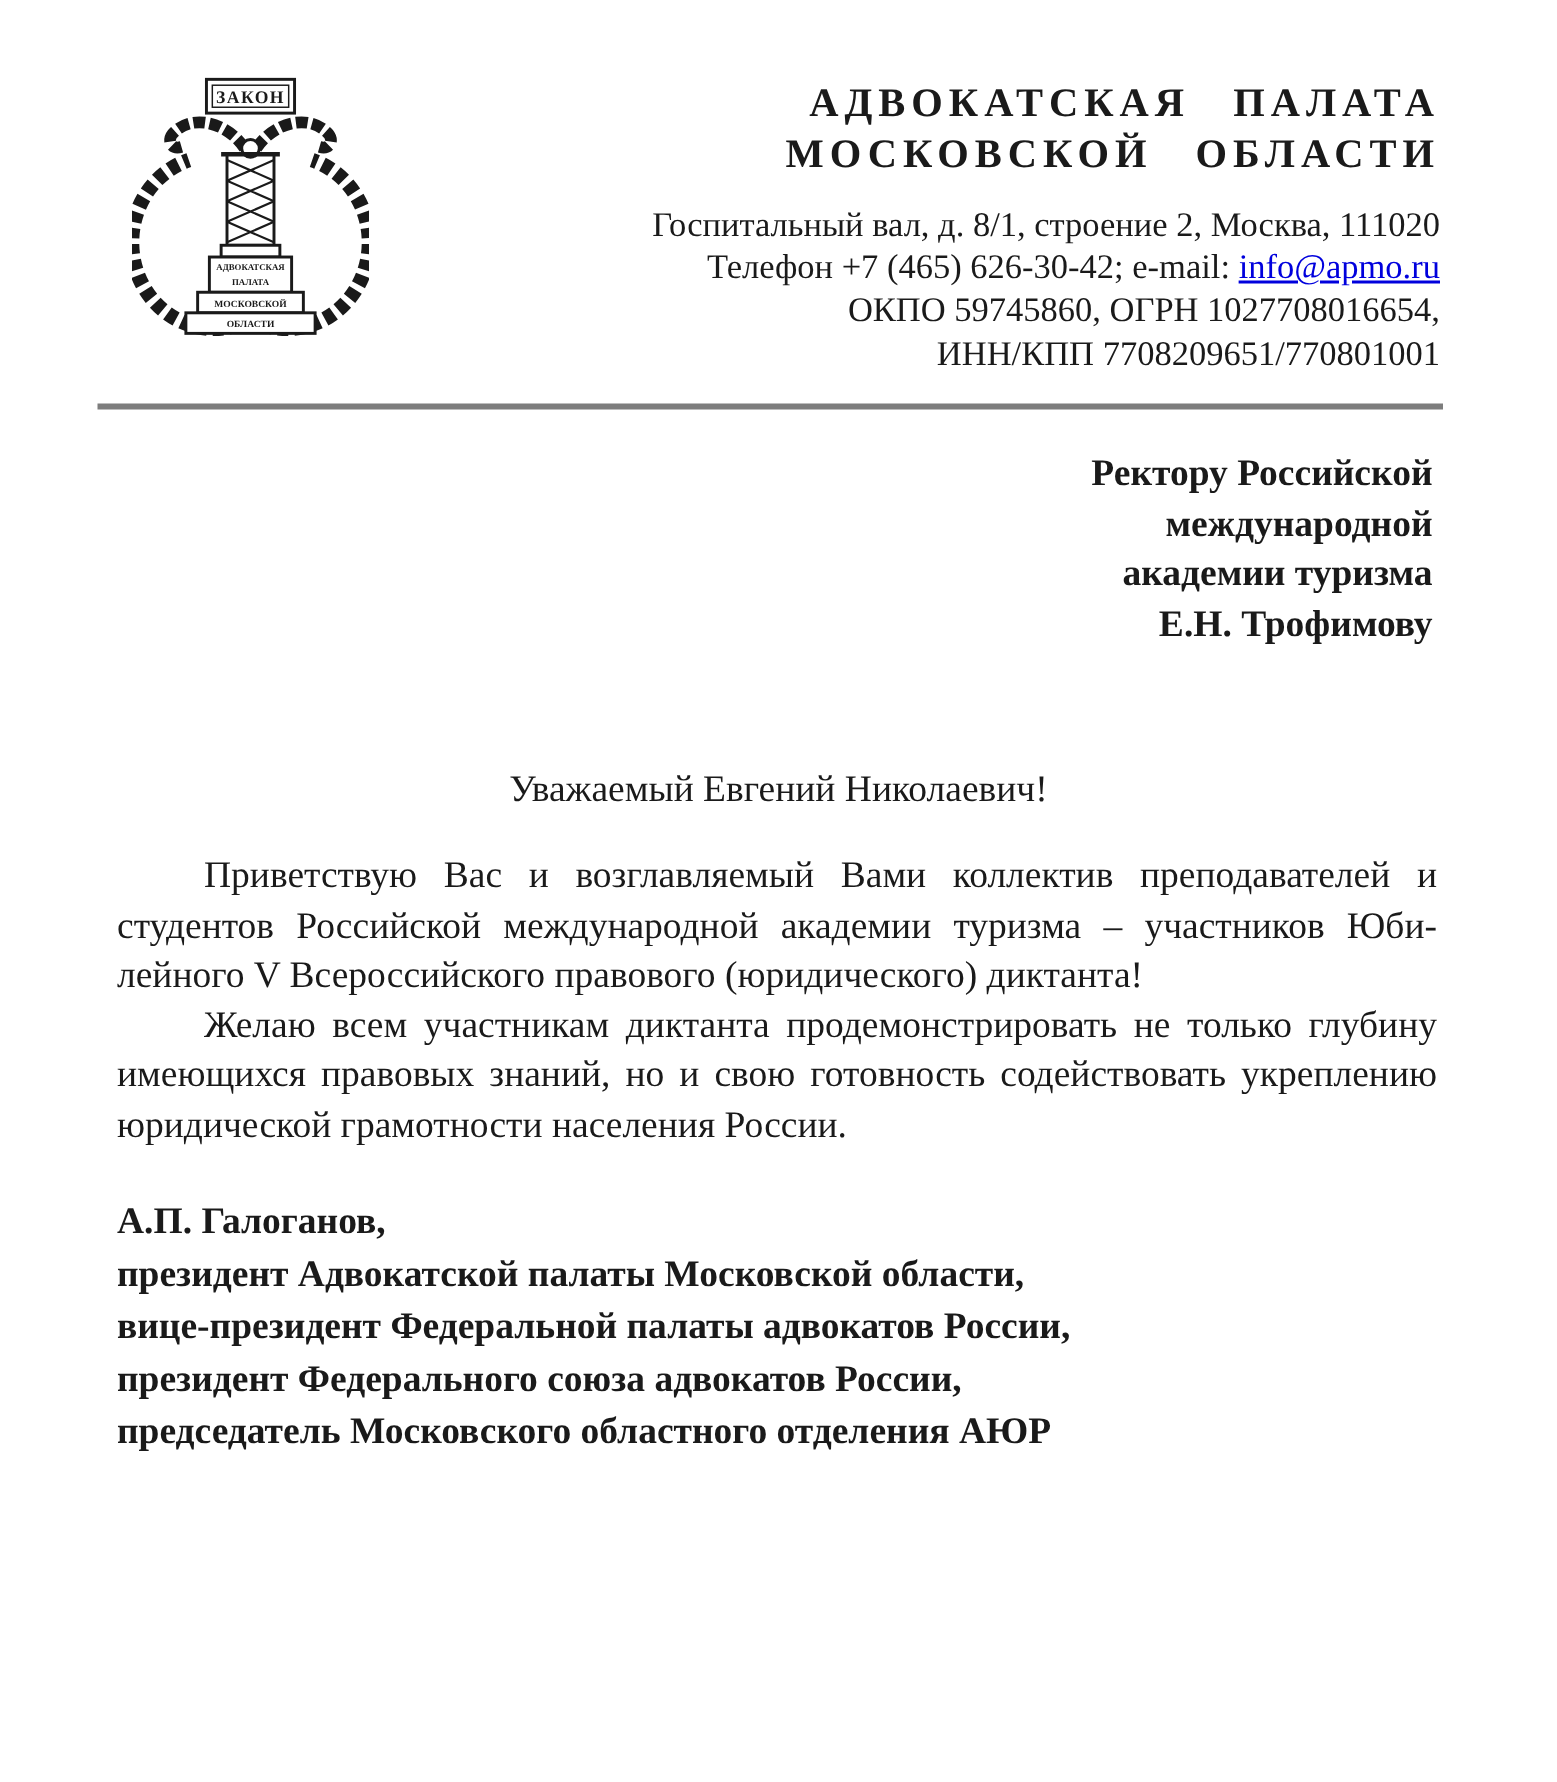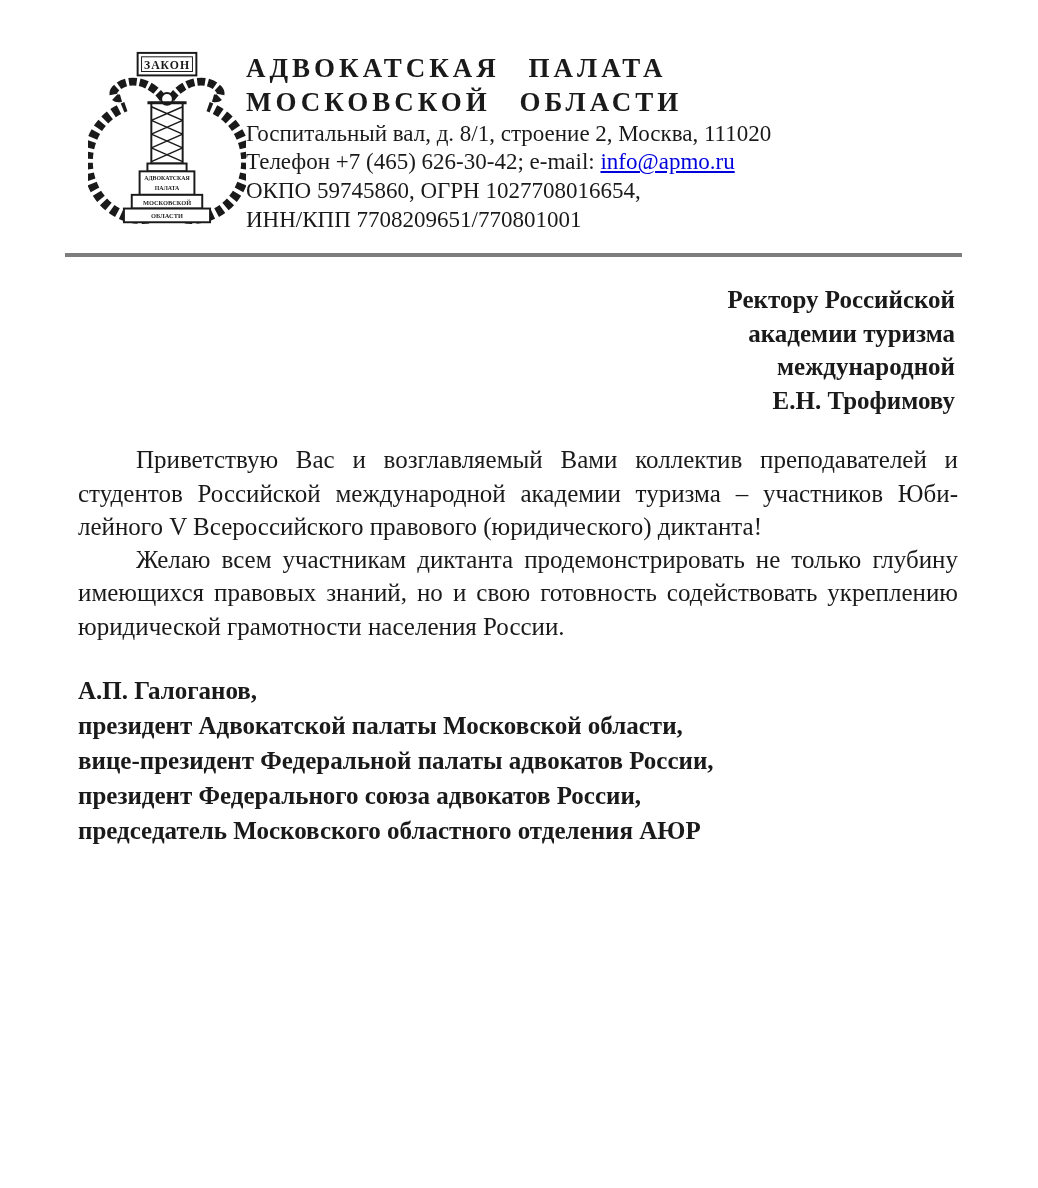--- a/index.html
+++ b/index.html
@@ -15,26 +15,26 @@
     font-family:"Liberation Serif","DejaVu Serif",serif;
     color:var(--color-text);
     position:relative;overflow:hidden;
   }
   .page{width:1038px;height:1188px;}
 
   
   .header{display:flex;padding:48px 78px 0 88px;}
   .emblem{flex:none;width:158px;height:186px;}
   .emblem svg{width:100%;height:100%;}
-  .head-text{flex:1;text-align:left;padding-top:4px;}
+  .head-text{flex:1;text-align:right;padding-top:4px;}
   .org-name{
     font-weight:bold;font-size:27px;line-height:1.25;
     letter-spacing:4px;word-spacing:18px;white-space:nowrap;
   }
-  .contact{margin-top:0;font-size:23px;line-height:1.26;}
+  .contact{margin-top:16px;font-size:23px;line-height:1.26;}
   .contact a.email{color:var(--color-link);text-decoration:underline;cursor:pointer;font-family:Liberation Serif, serif;}
 
   .rule{height:4px;background:var(--color-rule);margin:18px 76px 0 65px;}
 
   .date{margin:9px 78px 0;font-size:24px;}
 
   .recipient{
     margin:26px 83px 0 0;text-align:right;
     font-weight:bold;font-size:25px;line-height:1.34;padding-left:32px;
   }
@@ -109,25 +109,26 @@
       </div>
     </div>
 
   </div>
 
   <div class="rule"></div>
 
 
   <div class="recipient">
     <div>Ректору Российской</div>
+    <div>международной</div>
     <div>академии туризма</div>
-    <div>международной</div>
     <div>Е.Н. Трофимову</div>
   </div>
 
+  <div class="salutation">Уважаемый Евгений Николаевич!</div>
 
   <div class="body-text">
     <p>Приветствую Вас и возглавляемый Вами коллектив преподавателей и студентов Российской международной академии туризма – участников Юби­лейного V Всероссийского правового (юридического) диктанта!</p>
     <p>Желаю всем участникам диктанта продемонстрировать не только глубину имеющихся правовых знаний, но и свою готовность содействовать укреплению юридической грамотности населения России.</p>
   </div>
 
   <div class="signature">
     <div>А.П. Галоганов,</div>
     <div>президент Адвокатской палаты Московской области,</div>
     <div>вице-президент Федеральной палаты адвокатов России,</div>

